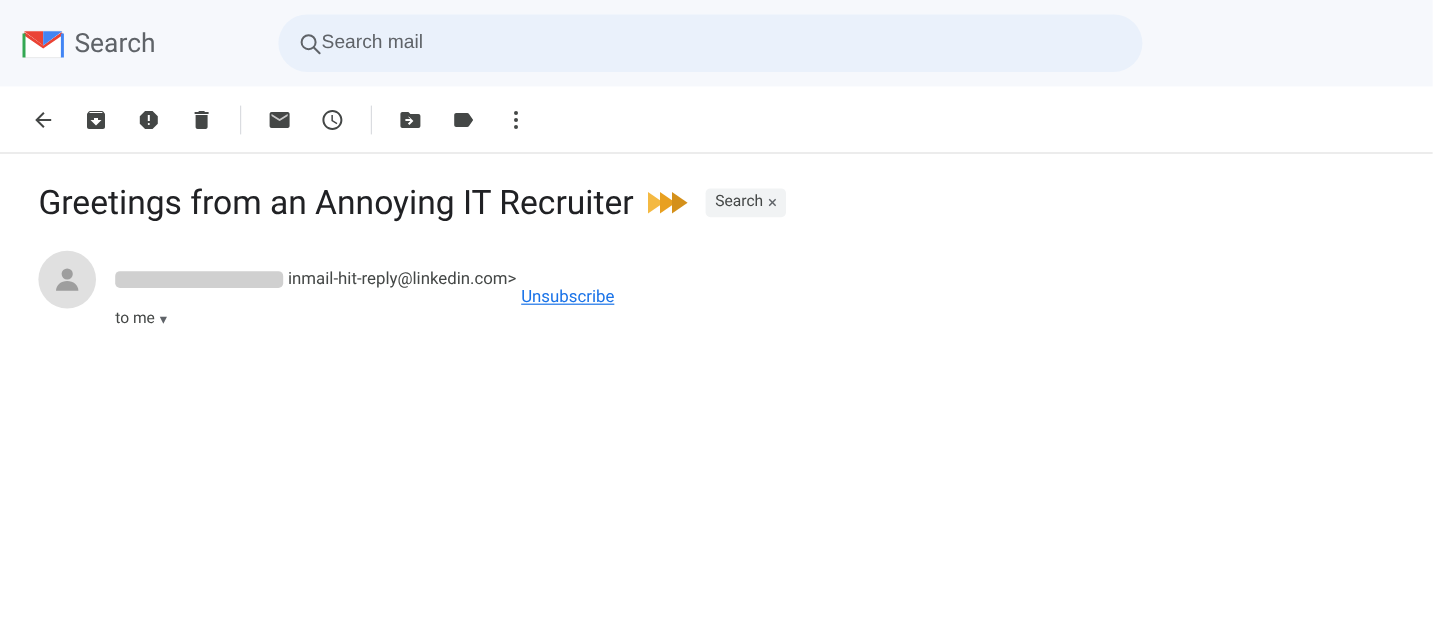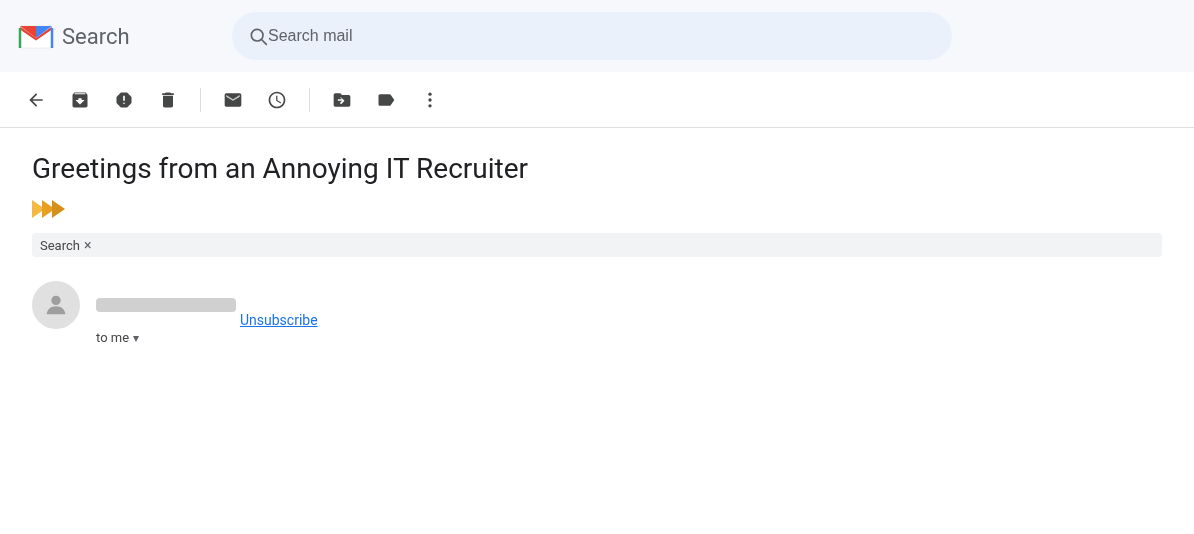--- a/index.html
+++ b/index.html
@@ -103,23 +103,23 @@
       margin: 0 8px;
     }
 
     
     .email-content {
       padding: 24px 32px;
     }
 
     .email-subject-row {
       display: flex;
+      align-items: center;
       gap: 12px;
       margin-bottom: 24px;
-      flex-direction: column;
     }
 
     .email-subject {
       font-size: 28px;
       font-weight: 400;
       color: #202124;
     }
 
     .forward-arrows {
       display: flex;
@@ -341,20 +341,21 @@
     <div class="avatar">
       <svg width="28" height="28" viewBox="0 0 24 24" fill="none" xmlns="http://www.w3.org/2000/svg">
         <circle cx="12" cy="8" r="4" fill="#9e9e9e"></circle>
         <path d="M4 20c0-4 3.58-7 8-7s8 3 8 7" fill="#9e9e9e"></path>
       </svg>
     </div>
 
     <div class="sender-info">
       <div class="sender-name-row">
         <span class="sender-blurred"></span>
+        <span class="sender-email">inmail-hit-reply@linkedin.com&gt;</span>
         <span class="unsubscribe-link">Unsubscribe</span>
       </div>
       <div class="to-me-row">
         <span>to me</span>
         <span class="chevron-down">▾</span>
       </div>
     </div>
   </div>
 
 </div>

